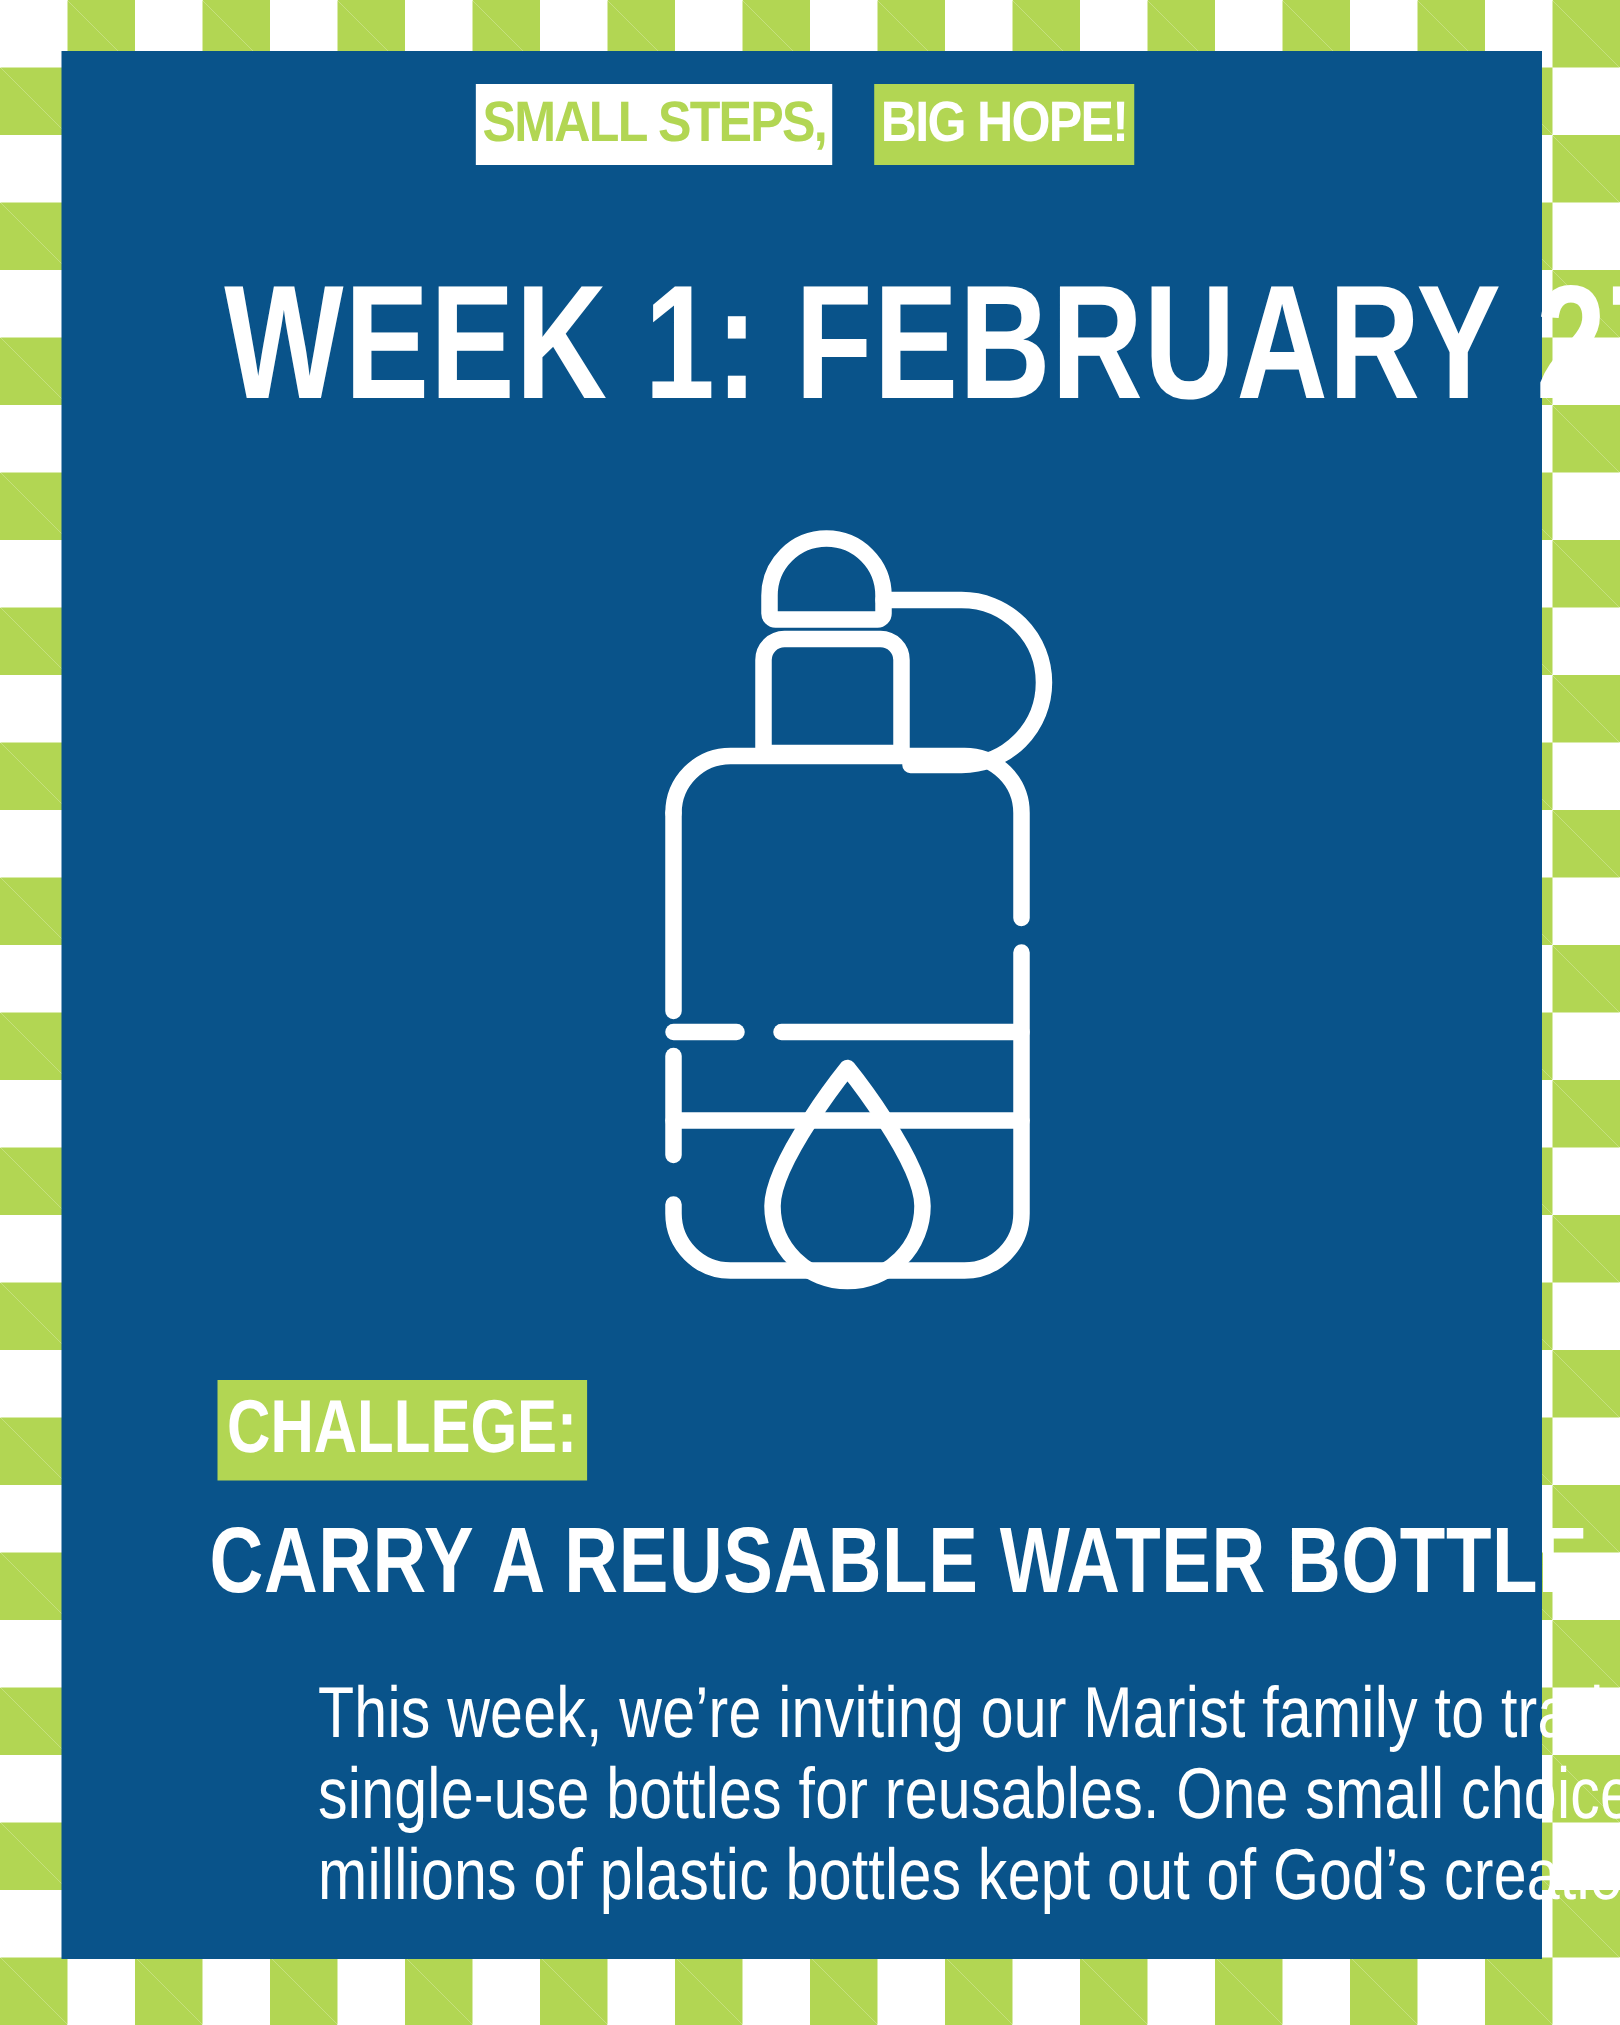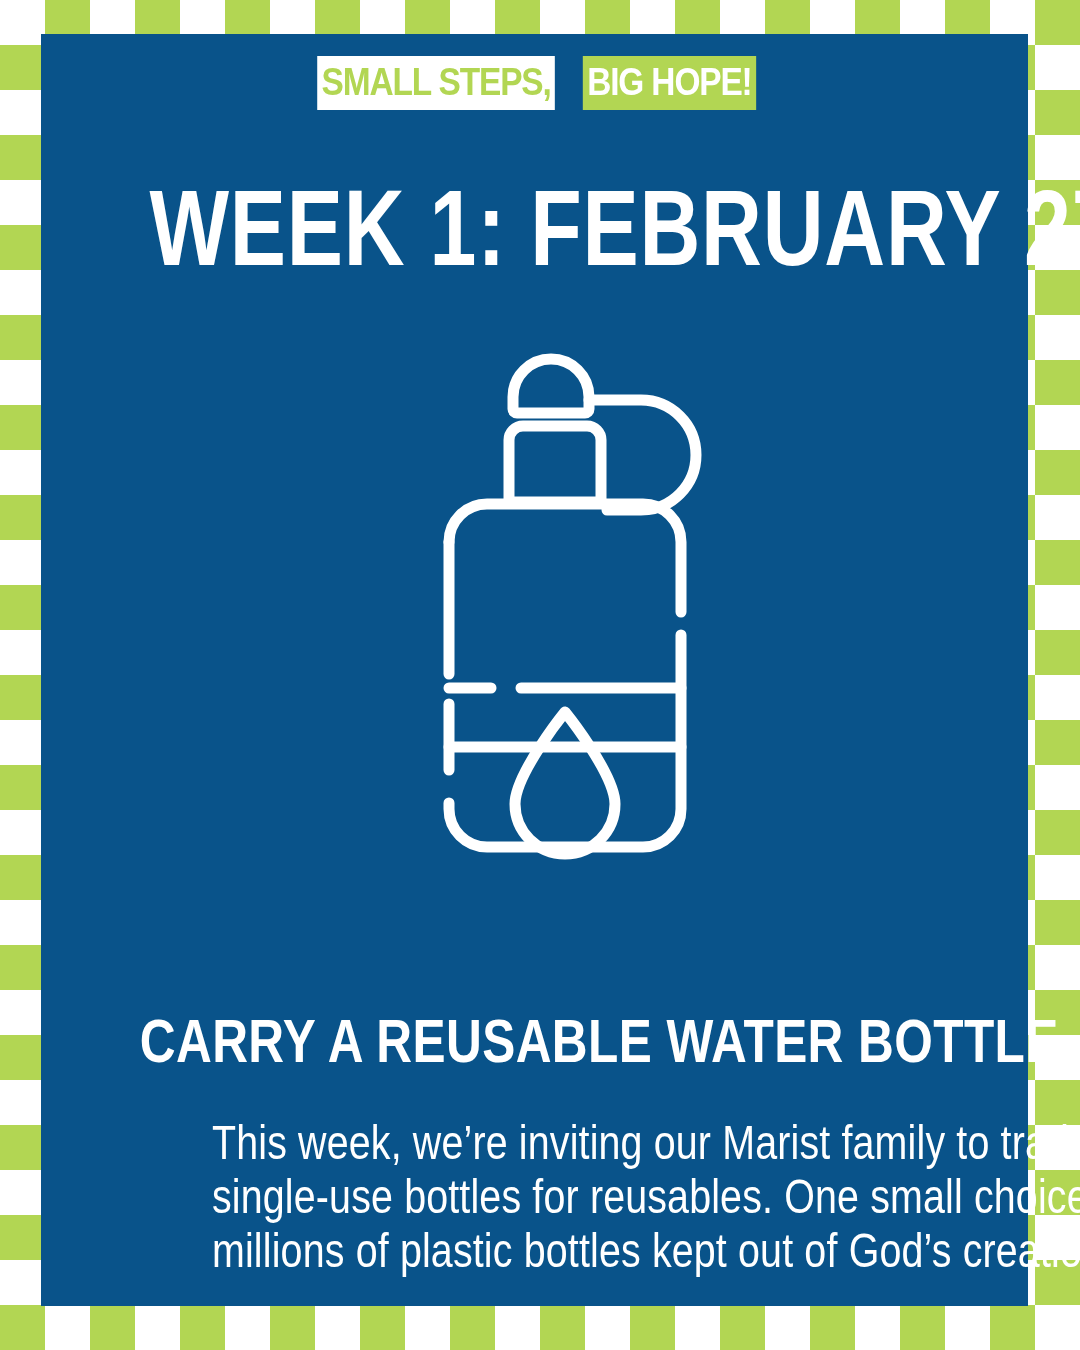--- a/index.html
+++ b/index.html
@@ -194,20 +194,23 @@
 
         <path d="M 28 336 h 42"></path>
         <path d="M 100 336 h 160"></path>
 
         <path d="M 28 490 h 232" transform="translate(0,-95)"></path>
 
         <path d="M 144 360 c 0 0 -50 62 -50 92 a 50 50 0 0 0 100 0 c 0 -30 -50 -92 -50 -92 z" transform="translate(0,0)"></path>
       </svg>
     </div>
 
+    <div class="challenge-row">
+      <span class="challenge-label">CHALLEGE:</span>
+    </div>
 
     <div class="headline">CARRY A REUSABLE WATER BOTTLE</div>
 
     <div class="body-copy">
       <span class="ln">This week, we’re inviting our Marist family to trade</span>
       <span class="ln">single-use bottles for reusables. One small choice,</span>
       <span class="ln">millions of plastic bottles kept out of God’s creation.</span>
     </div>
 
   </div>

